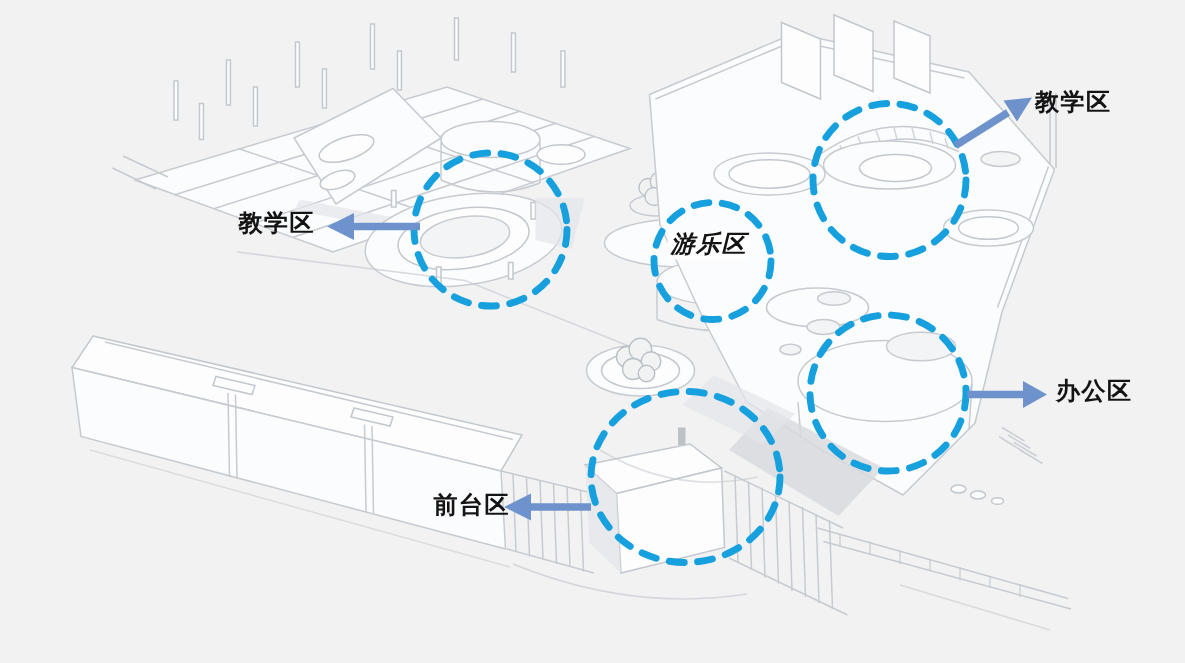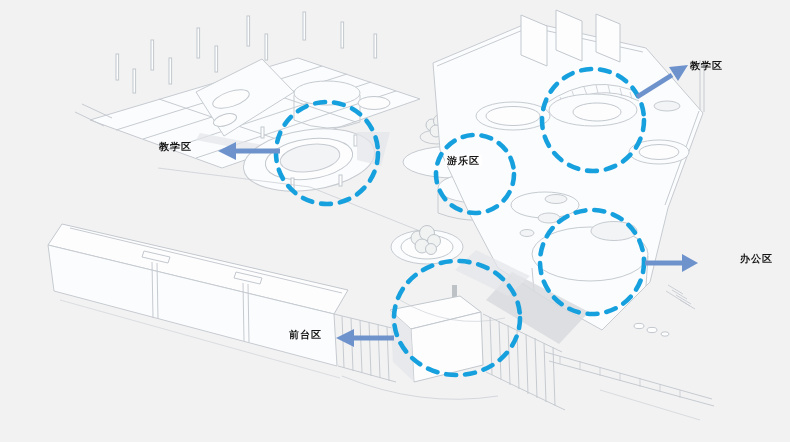--- a/index.html
+++ b/index.html
@@ -16,24 +16,24 @@
   .sh2{fill:#e4e6e9;stroke:none;opacity:.7;}
   .hole{stroke:#c6cbd1;stroke-width:1;fill:#f3f4f6;}
   .tree{stroke:#b9c0c6;stroke-width:.9;fill:#f1f2f2;}
   .dk{fill:#9aa1a8;stroke:none;}
   
   .zone-circle{fill:none;stroke:var(--circle_color);stroke-width:4.6;
     stroke-dasharray:10 9;stroke-linecap:round;}
   .arrow-shaft{stroke:var(--arrow_color);stroke-width:5;fill:none;}
   .arrow-head{fill:var(--arrow_color);stroke:none;}
   .zone-label{
-    position:absolute;color:var(--label_color);font-size:10px;font-weight:bold;
+    position:absolute;color:var(--label_color);font-size:16px;font-weight:bold;
     letter-spacing:1px;white-space:nowrap;line-height:1.1;z-index:3;
   }
-  .zone-label.boxed{background:rgba(255,255,255,.92);padding:0 2px;}
+  .zone-label.boxed{background:rgba(255,255,255,.92);padding:0 2px;font-style:italic;}
 </style>
 </head>
 <body>
 
 <div class="stage" style="background: rgb(242, 242, 242);">
 
   <svg width="790" height="442" viewBox="0 0 790 442">
 
     <g>
       <path class="lnw" d="M62,224 L348,290 L334,314 L48,245 Z"></path>
@@ -207,16 +207,16 @@
       </g>
     </g>
   </svg>
 
   <div class="zone-label" style="left:159px;top:141px">教学区</div>
 
   <div class="zone-label" style="left:690px;top:60px">教学区</div>
 
   <div class="zone-label boxed" style="left:445px;top:155px">游乐区</div>
 
-  <div class="zone-label" style="left:740px;top:253px">办公区</div>
+  <div class="zone-label" style="left:704px;top:253px">办公区</div>
 
   <div class="zone-label" style="left:289px;top:329px">前台区</div>
 </div>
 
 </body></html>

